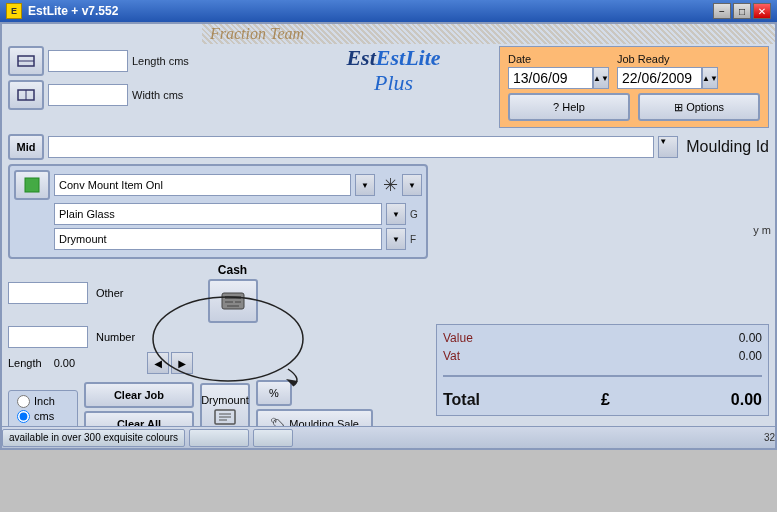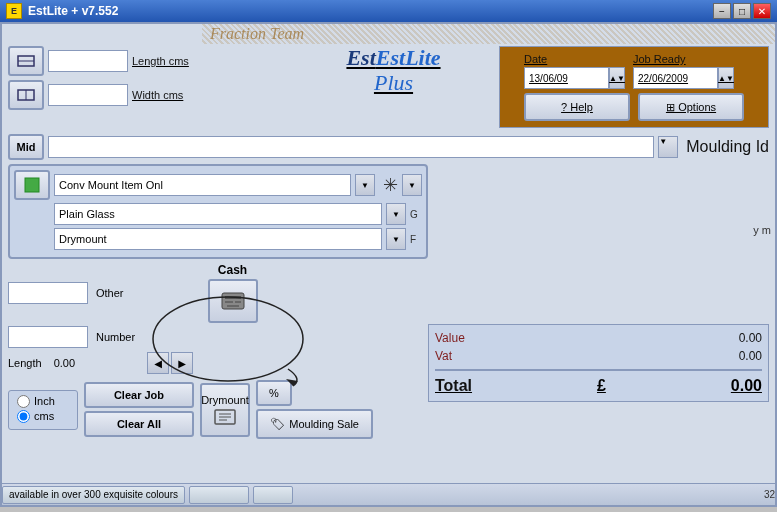--- a/index.html
+++ b/index.html
@@ -53,21 +53,21 @@
       align-items: center;
       justify-content: center;
       color: #000;
     }
     .title-btn.close { background: linear-gradient(to bottom, #ff6060, #cc0000); color: white; }
 
     
     .main-window {
       background: #d4dce8;
       width: 777px;
-      height: 485px;
+      height: 428px;
       position: relative;
       border: 2px solid #8899bb;
       padding: 6px;
     }
 
     
     .top-area {
       display: flex;
       gap: 8px;
       margin-bottom: 6px;
@@ -129,23 +129,23 @@
     }
     .app-title .plus {
       font-size: 22px;
       font-style: italic;
       color: #2266cc;
       font-family: Georgia, serif;
     }
 
     
     .date-job-area {
-      background: #a16207;
-      border: 1px solid #8899bb;
-      padding: 6px 24px;
+      background: #fdba74;
+      border: 1px solid #8899bb;
+      padding: 6px 8px;
       width: 270px;
     }
     .date-job-row {
       display: flex;
       gap: 8px;
       margin-bottom: 4px;
     }
     .date-label {
       font-size: 11px;
       color: #111;
@@ -154,21 +154,21 @@
     .date-input-wrap {
       display: flex;
       align-items: center;
     }
     .date-input {
       height: 22px;
       background: white;
       border: 1px solid #8899bb;
       padding: 2px 4px;
       width: 85px;
-      font-size: 10px;
+      font-size: 14px;
     }
     .spin-btn {
       width: 16px;
       height: 22px;
       background: linear-gradient(to bottom, #e0e4ec, #c0c8d8);
       border: 1px solid #8899bb;
       cursor: pointer;
       font-size: 8px;
       display: flex;
       align-items: center;
@@ -229,20 +229,21 @@
     }
     .moulding-label {
       font-size: 16px;
       color: #111;
       margin-left: 4px;
     }
 
     
     .content-area {
       display: flex;
+      gap: 8px;
     }
 
     .left-panel {
       width: 420px;
       position: relative;
     }
 
     
     .dropdown-area {
       background: #c8d4e8;
@@ -441,23 +442,22 @@
     }
 
     .value-label { color: #7f1d1d; }
     .value-amount { font-size: 12px; color: #111; }
 
     .total-row {
       display: flex;
       justify-content: space-between;
       align-items: center;
       border-top: 2px solid #8899bb;
-      padding-top: 6px;
-      margin-top: 6px;
-      text-decoration: underline;
+      padding-top: 14px;
+      margin-top: 12px;
     }
     .total-label {
       font-size: 16px;
       font-weight: bold;
       color: #111;
     }
     .total-symbol {
       font-size: 16px;
       font-weight: bold;
     }
@@ -543,21 +543,21 @@
     <div class="title-btn">−</div>
     <div class="title-btn">□</div>
     <div class="title-btn close">✕</div>
   </div>
 </div>
 
 <div class="main-window">
 
   <div class="page-title-banner">Fraction Team</div>
 
-  <div class="top-area" style="margin-top: 16px; text-decoration: underline;">
+  <div class="top-area" style="margin-top: 16px;">
 
     <div class="left-controls">
       <div class="input-row">
         <div class="square-btn">
           <svg width="20" height="20" viewBox="0 0 20 20">
               <rect x="2" y="5" width="16" height="10" fill="none" stroke="#336" stroke-width="1.5"></rect>
               <line x1="2" y1="10" x2="18" y2="10" stroke="#336" stroke-width="1"></line>
             </svg>
         </div>
         <input class="text-input" type="text" value="" style="">

